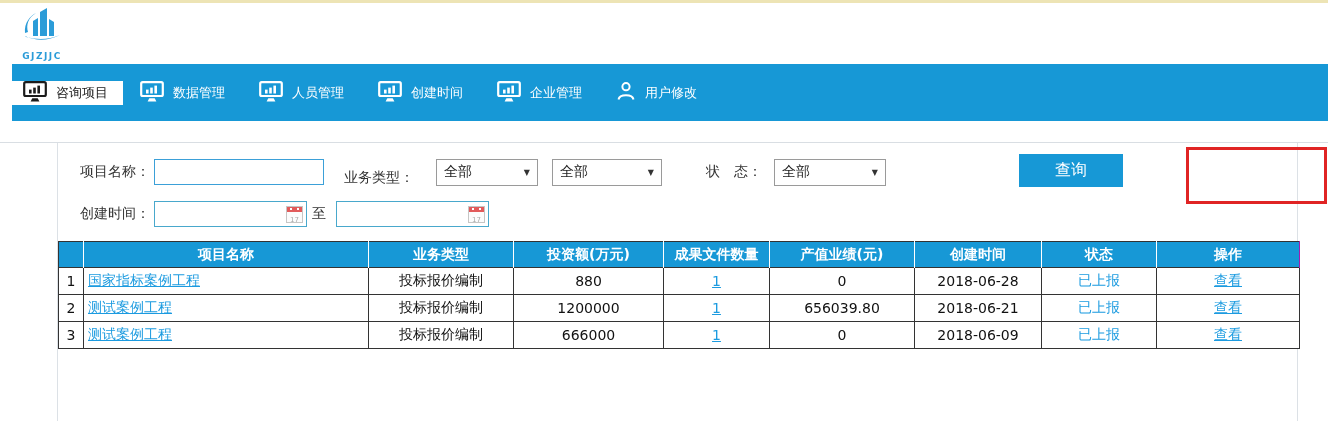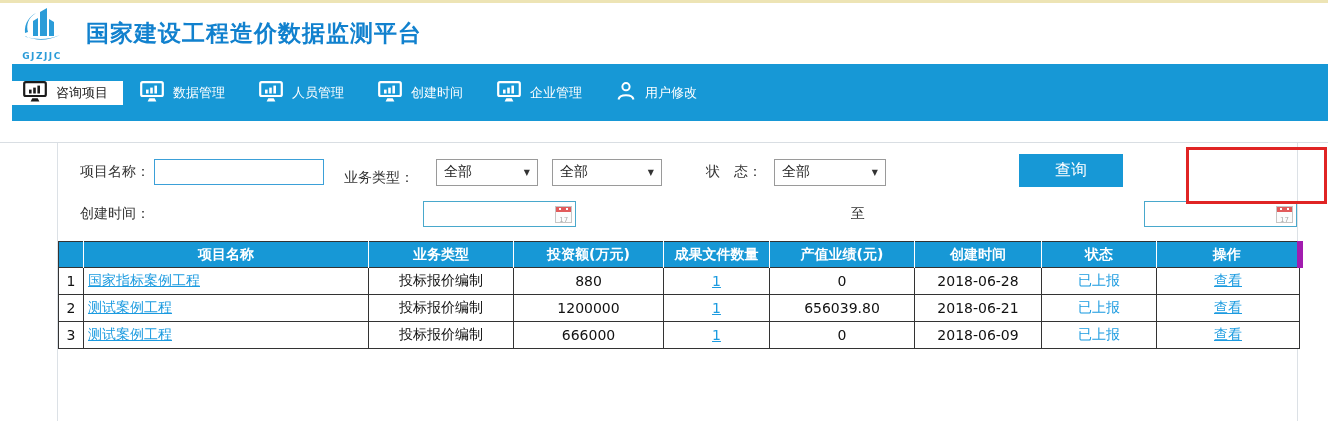--- a/index.html
+++ b/index.html
@@ -31,21 +31,21 @@
   .nav-item.active { background:#fff; color:#1b1b1b; padding:0 15px 0 11px; }
   .nav-item svg { flex:0 0 auto; }
 
   
   .content-topline { position:absolute; top:142px; left:0; width:1328px; height:1px; background:#D9DEE3; }
   .content { position:absolute; top:143px; left:57px; width:1241px; height:278px; background:#fff;
              border-left:1px solid #DCE1E6; border-right:1px solid #DCE1E6; }
 
   .frow { display:flex; align-items:center; padding-left:22px; }
   .frow1 { height:34px; margin-top:12px; }
-  .frow2 { height:30px; margin-top:10px;justify-content:space-between; }
+  .frow2 { height:30px; margin-top:10px; }
   .flabel { font-size:14px; color:#333; white-space:nowrap; }
   .input-project { width:170px; height:26px; border:1px solid #3BA0D8; margin-left:4px; outline:none; font-size:14px; padding:0 5px; }
   .sel { height:27px; border:1px solid #9a9a9a; background:#fff; display:flex; align-items:center; justify-content:space-between;
          padding:0 7px; font-size:14px; color:#222; cursor:pointer; }
   .caret { font-size:8px; color:#333; margin-left:6px; }
   .sel1 { width:102px; margin-left:22px; }
   .sel2 { width:110px; margin-left:14px; }
   .sel3 { width:112px; margin-left:12px; }
   .lbl-btype { margin-left:20px;margin-top:12px; }
   .lbl-status { margin-left:44px; }
@@ -61,21 +61,21 @@
   .to-label { font-size:14px; color:#333; margin:0 6px 0 5px; }
   .cal { width:17px; height:17px; border:1px solid #c6c6c6; background:#fcfcfc; position:relative; cursor:pointer;
          font-size:7px; color:#a9a9a9; text-align:center; line-height:26px; }
   .cal-top { position:absolute; top:0; left:0; right:0; height:5px; background:#E25B5B; }
   .cal-top::before, .cal-top::after { content:""; position:absolute; top:1px; width:2px; height:2px; background:#fff; }
   .cal-top::before { left:3px; } .cal-top::after { right:3px; }
 
   
   .tbl { margin-top:12px; border-collapse:collapse; width:1241px; table-layout:fixed; font-size:14px; border:1px solid #333; }
   .tbl thead th { background:#1798D6; color:#fff; font-weight:bold; height:26px; border-right:1px solid #fff; padding:0; }
-  .tbl thead th:last-child { border-right:6px solid #a21caf; }
+  .tbl thead th:last-child { border-right:1px solid #a21caf; }
   .tbl tbody td { border:1px solid #333; height:27px; text-align:center; color:#111; padding:0 2px; background:#fff; }
   .tbl td.cell-name { text-align:left; padding-left:4px; }
   .lnk { color:#1C9BE0; text-decoration:underline; cursor:pointer; }
   .status-txt { color:#1C9BE0; }
 </style>
 </head>
 <body>
 
 <div class="top-strip"></div>
 <div class="left-strip"></div>
@@ -88,21 +88,20 @@
           <path d="M17 30 V15 l5-3 v18 z"></path>
           <path d="M24 30 V6 l7-4 v28 z"></path>
           <path d="M33 30 V13 l5 3 v14 z"></path>
           <path d="M9 27 C8 17 14 10 20 7 C12 12 10 19 12 26 z"></path>
           <path d="M9 30 Q26 38 44 29 Q28 36 10 31 z"></path>
         </g>
       </svg>
     </span>
     <span class="logo-text">GJZJJC</span>
   </div>
-  <div class="title">国家建设工程造价数据监测平台</div>
 </div>
 
 <div class="nav">
   <div class="nav-item active">
     <span><svg width="24" height="21" viewBox="0 0 24 21">
           <rect x="1.2" y="1.2" width="21.6" height="13.8" rx="1.5" fill="none" stroke="currentColor" stroke-width="2.2"></rect>
           <rect x="6" y="8.6" width="2.6" height="3.9" fill="currentColor"></rect>
           <rect x="10.2" y="6.6" width="2.6" height="5.9" fill="currentColor"></rect>
           <rect x="14.4" y="4.6" width="2.6" height="7.9" fill="currentColor"></rect>
           <path d="M7.6 20.6 h8.8 l-1.7-3.4 h-5.4 z" fill="currentColor"></path>

